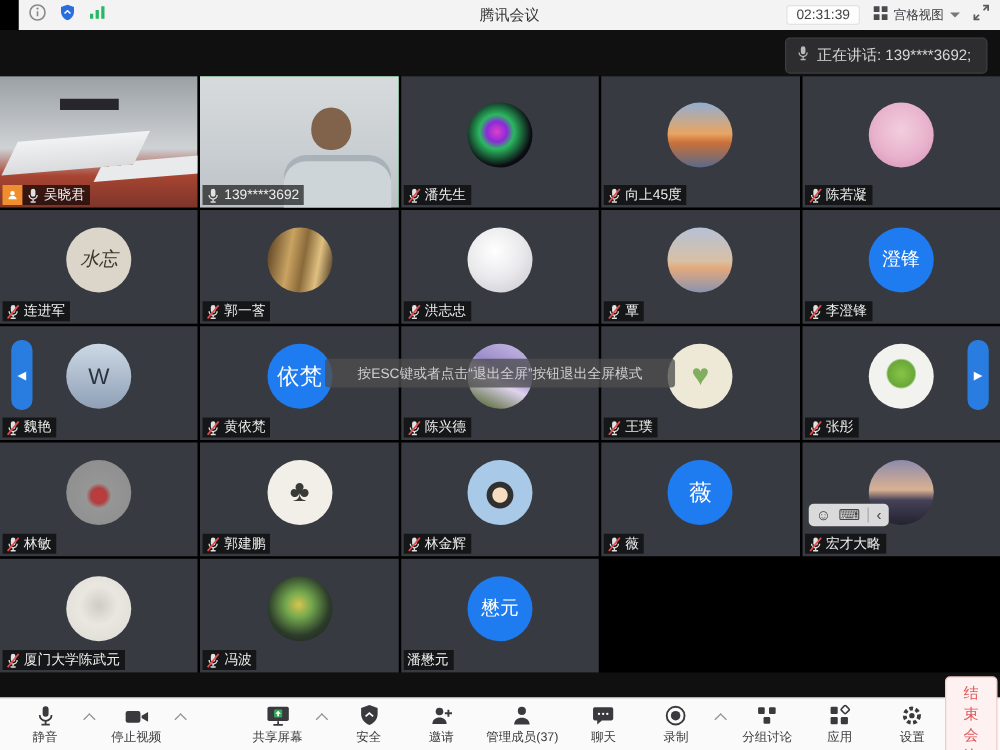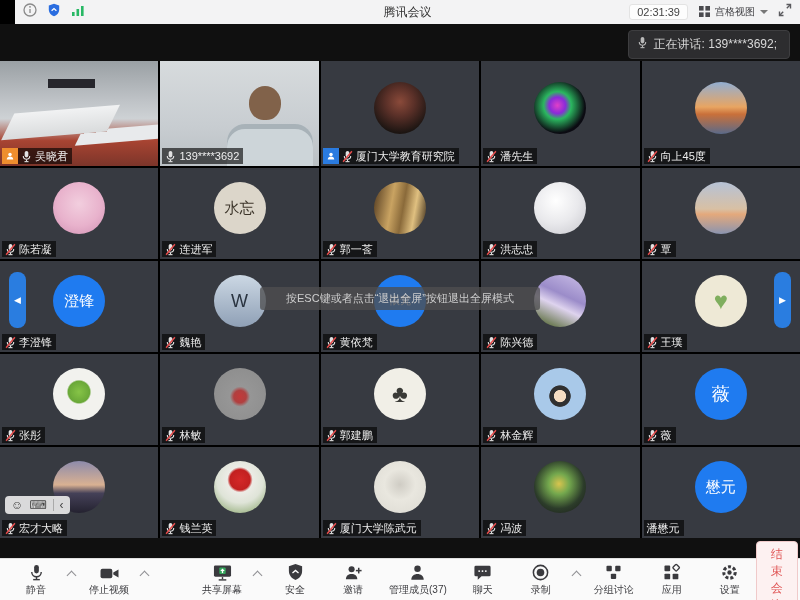--- a/index.html
+++ b/index.html
@@ -174,45 +174,20 @@
                 <line x1="6" y1="10.2" x2="6" y2="12" stroke="#e2e2e2" stroke-width="1.2"></line>
                 <line x1="3.8" y1="12.6" x2="8.2" y2="12.6" stroke="#e2e2e2" stroke-width="1.2"></line>
               </svg>
             </span>
             <span>139****3692</span>
           </span>
         </div>
       </div>
       <div class="tile">
         <div class="avwrap">
-          <div class="avatar" style="background: radial-gradient(circle at 50% 38%, rgb(138, 74, 58) 0%, rgb(90, 48, 40) 35%, rgb(28, 21, 18) 75%);"></div>
-        </div>
-        <div class="strip">
-          <span class="pbadge user">
-            <svg width="10" height="10" viewBox="0 0 16 16">
-              <circle cx="8" cy="5.6" r="2.8" fill="#fff"></circle>
-              <path d="M2.8 13.4c0-2.9 2.3-4.6 5.2-4.6s5.2 1.7 5.2 4.6z" fill="#fff"></path>
-            </svg>
-          </span>
-          <span class="nametag">
-            <span style="display: flex;">
-              <svg width="11" height="13" viewBox="0 0 12 14">
-                <rect x="4" y="1" width="4" height="7" rx="2" fill="#e2e2e2"></rect>
-                <path d="M2.5 6.5a3.5 3.5 0 0 0 7 0" stroke="#e2e2e2" stroke-width="1.2" fill="none"></path>
-                <line x1="6" y1="10.2" x2="6" y2="12" stroke="#e2e2e2" stroke-width="1.2"></line>
-                <line x1="3.8" y1="12.6" x2="8.2" y2="12.6" stroke="#e2e2e2" stroke-width="1.2"></line>
-                <line x1="1.2" y1="12.8" x2="10.8" y2="1.2" stroke="#e84d4d" stroke-width="1.6"></line>
-              </svg>
-            </span>
-            <span>厦门大学教育研究院</span>
-          </span>
-        </div>
-      </div>
-      <div class="tile">
-        <div class="avwrap">
           <div class="avatar" style="background: radial-gradient(circle at 45% 45%, rgb(224, 64, 200) 0%, rgb(138, 43, 216) 20%, rgb(43, 184, 96) 34%, rgb(11, 11, 18) 68%);"></div>
         </div>
         <div class="strip">
           <span class="nametag">
             <span style="display: flex;">
               <svg width="11" height="13" viewBox="0 0 12 14">
                 <rect x="4" y="1" width="4" height="7" rx="2" fill="#e2e2e2"></rect>
                 <path d="M2.5 6.5a3.5 3.5 0 0 0 7 0" stroke="#e2e2e2" stroke-width="1.2" fill="none"></path>
                 <line x1="6" y1="10.2" x2="6" y2="12" stroke="#e2e2e2" stroke-width="1.2"></line>
                 <line x1="3.8" y1="12.6" x2="8.2" y2="12.6" stroke="#e2e2e2" stroke-width="1.2"></line>
@@ -256,21 +231,21 @@
                 <line x1="3.8" y1="12.6" x2="8.2" y2="12.6" stroke="#e2e2e2" stroke-width="1.2"></line>
                 <line x1="1.2" y1="12.8" x2="10.8" y2="1.2" stroke="#e84d4d" stroke-width="1.6"></line>
               </svg>
             </span>
             <span>陈若凝</span>
           </span>
         </div>
       </div>
       <div class="tile">
         <div class="avwrap">
-          <div class="avatar" style="background: rgb(220, 214, 202); color: rgb(60, 53, 42); font-size: 15px;">水忘</div>
+          <div class="avatar" style="background: rgb(220, 214, 202); color: rgb(60, 53, 42); font-size: 15px; font-style: italic;">水忘</div>
         </div>
         <div class="strip">
           <span class="nametag">
             <span style="display: flex;">
               <svg width="11" height="13" viewBox="0 0 12 14">
                 <rect x="4" y="1" width="4" height="7" rx="2" fill="#e2e2e2"></rect>
                 <path d="M2.5 6.5a3.5 3.5 0 0 0 7 0" stroke="#e2e2e2" stroke-width="1.2" fill="none"></path>
                 <line x1="6" y1="10.2" x2="6" y2="12" stroke="#e2e2e2" stroke-width="1.2"></line>
                 <line x1="3.8" y1="12.6" x2="8.2" y2="12.6" stroke="#e2e2e2" stroke-width="1.2"></line>
                 <line x1="1.2" y1="12.8" x2="10.8" y2="1.2" stroke="#e84d4d" stroke-width="1.6"></line>
@@ -370,21 +345,21 @@
                 <line x1="3.8" y1="12.6" x2="8.2" y2="12.6" stroke="#e2e2e2" stroke-width="1.2"></line>
                 <line x1="1.2" y1="12.8" x2="10.8" y2="1.2" stroke="#e84d4d" stroke-width="1.6"></line>
               </svg>
             </span>
             <span>魏艳</span>
           </span>
         </div>
       </div>
       <div class="tile">
         <div class="avwrap">
-          <div class="avatar" style="background: rgb(31, 123, 240); color: rgb(255, 255, 255); font-size: 11px;">依梵</div>
+          <div class="avatar" style="background: rgb(31, 123, 240); color: rgb(255, 255, 255); font-size: 18px;">依梵</div>
         </div>
         <div class="strip">
           <span class="nametag">
             <span style="display: flex;">
               <svg width="11" height="13" viewBox="0 0 12 14">
                 <rect x="4" y="1" width="4" height="7" rx="2" fill="#e2e2e2"></rect>
                 <path d="M2.5 6.5a3.5 3.5 0 0 0 7 0" stroke="#e2e2e2" stroke-width="1.2" fill="none"></path>
                 <line x1="6" y1="10.2" x2="6" y2="12" stroke="#e2e2e2" stroke-width="1.2"></line>
                 <line x1="3.8" y1="12.6" x2="8.2" y2="12.6" stroke="#e2e2e2" stroke-width="1.2"></line>
                 <line x1="1.2" y1="12.8" x2="10.8" y2="1.2" stroke="#e84d4d" stroke-width="1.6"></line>
@@ -542,39 +517,20 @@
             <span style="display: flex;">
               <svg width="11" height="13" viewBox="0 0 12 14">
                 <rect x="4" y="1" width="4" height="7" rx="2" fill="#e2e2e2"></rect>
                 <path d="M2.5 6.5a3.5 3.5 0 0 0 7 0" stroke="#e2e2e2" stroke-width="1.2" fill="none"></path>
                 <line x1="6" y1="10.2" x2="6" y2="12" stroke="#e2e2e2" stroke-width="1.2"></line>
                 <line x1="3.8" y1="12.6" x2="8.2" y2="12.6" stroke="#e2e2e2" stroke-width="1.2"></line>
                 <line x1="1.2" y1="12.8" x2="10.8" y2="1.2" stroke="#e84d4d" stroke-width="1.6"></line>
               </svg>
             </span>
             <span>宏才大略</span>
-          </span>
-        </div>
-      </div>
-      <div class="tile">
-        <div class="avwrap">
-          <div class="avatar" style="background: radial-gradient(circle at 50% 36%, rgb(212, 40, 40) 0%, rgb(194, 32, 32) 24%, rgb(236, 236, 230) 30%, rgb(223, 228, 216) 55%, rgb(124, 156, 92) 100%);"></div>
-        </div>
-        <div class="strip">
-          <span class="nametag">
-            <span style="display: flex;">
-              <svg width="11" height="13" viewBox="0 0 12 14">
-                <rect x="4" y="1" width="4" height="7" rx="2" fill="#e2e2e2"></rect>
-                <path d="M2.5 6.5a3.5 3.5 0 0 0 7 0" stroke="#e2e2e2" stroke-width="1.2" fill="none"></path>
-                <line x1="6" y1="10.2" x2="6" y2="12" stroke="#e2e2e2" stroke-width="1.2"></line>
-                <line x1="3.8" y1="12.6" x2="8.2" y2="12.6" stroke="#e2e2e2" stroke-width="1.2"></line>
-                <line x1="1.2" y1="12.8" x2="10.8" y2="1.2" stroke="#e84d4d" stroke-width="1.6"></line>
-              </svg>
-            </span>
-            <span>钱兰英</span>
           </span>
         </div>
       </div>
       <div class="tile">
         <div class="avwrap">
           <div class="avatar" style="background: radial-gradient(circle at 50% 45%, rgb(207, 204, 196) 0%, rgb(233, 231, 223) 40%, rgb(220, 218, 210) 100%);"></div>
         </div>
         <div class="strip">
           <span class="nametag">
             <span style="display: flex;">

